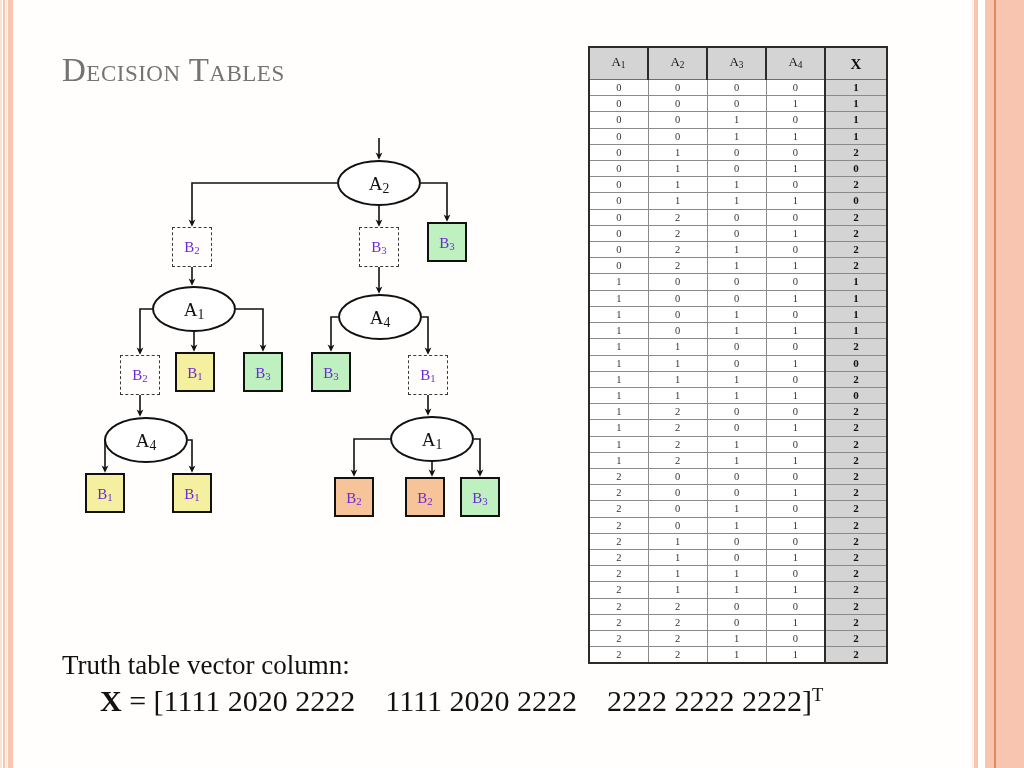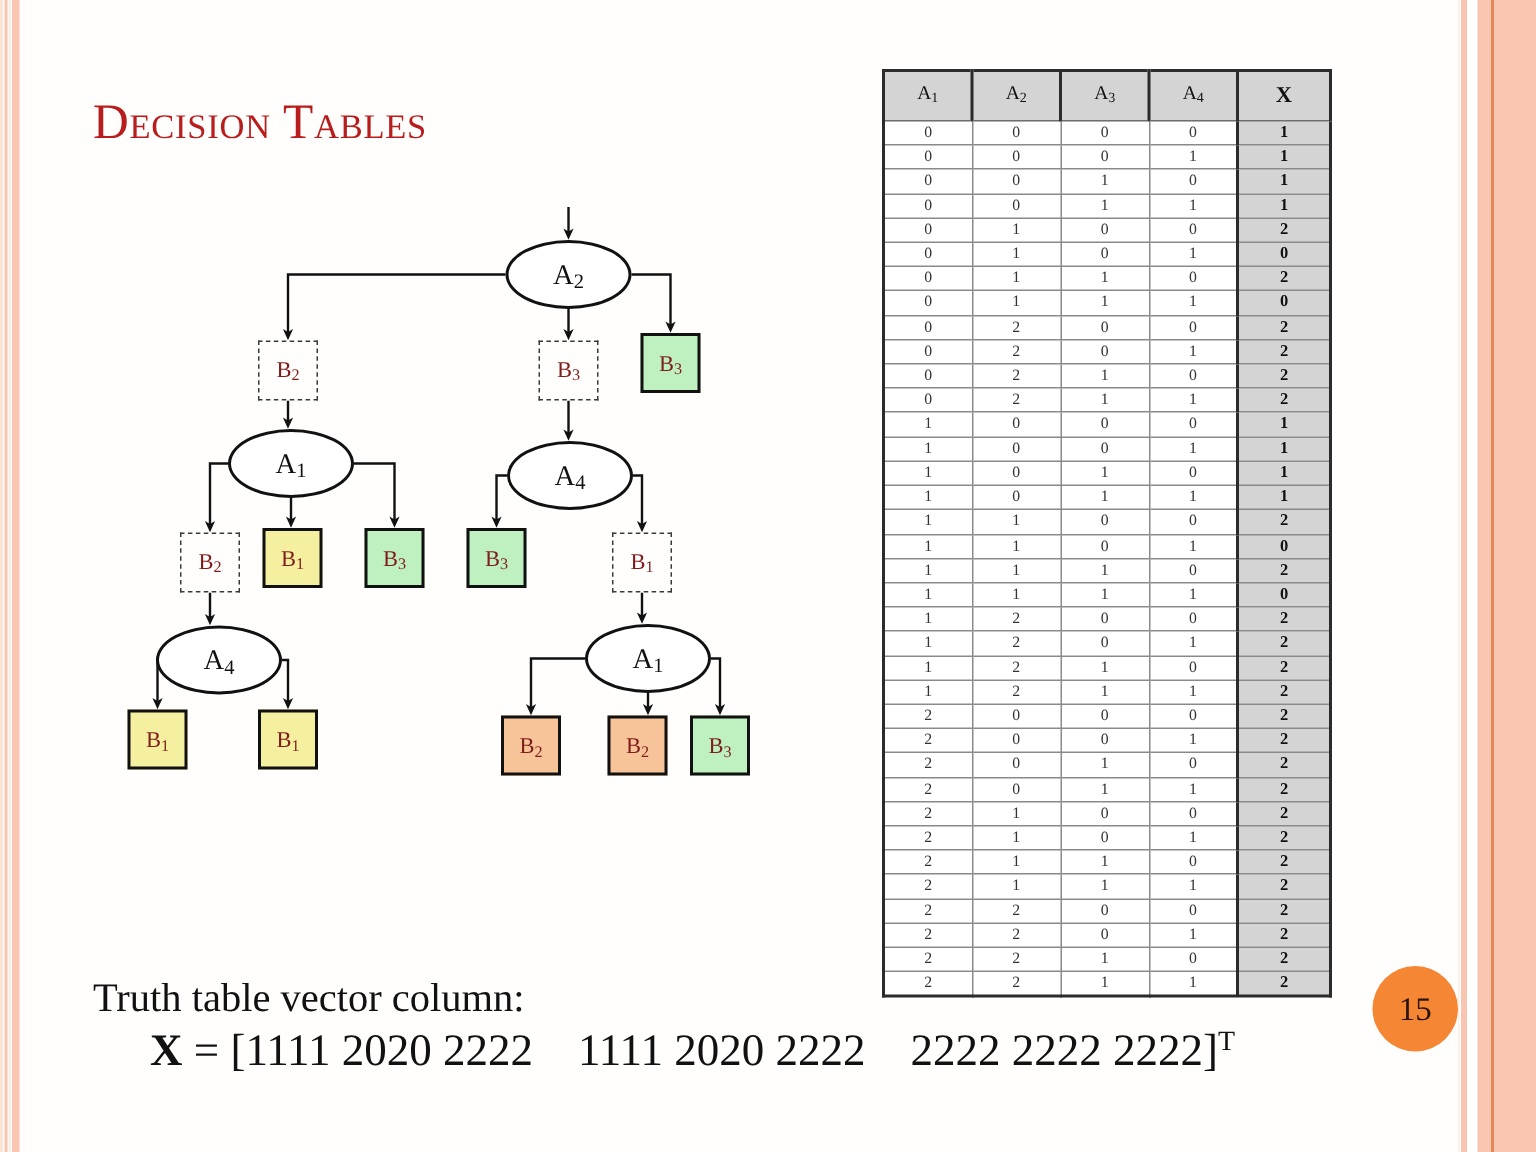--- a/index.html
+++ b/index.html
@@ -11,23 +11,23 @@
   }
   .slide{position:absolute;inset:0;background:#fffefd;}
 
   
   .stripe{position:absolute;top:0;bottom:0;}
   .edge-left{left:0;width:16px;}
   .edge-right{right:0;width:52px;}
 
   
   .title{
-    position:absolute;left:62px;top:64px;
+    position:absolute;left:62px;top:52px;
     font-family:"Liberation Serif", serif;
-    font-size:33px;color:#b91c1c;letter-spacing:.5px;
+    font-size:33px;color:#737373;letter-spacing:.5px;
     font-variant:small-caps;white-space:nowrap;
   }
 
   
   .tt-wrap{position:absolute;left:588px;top:46px;width:298px;}
   table.tt{border-collapse:collapse;width:298px;table-layout:fixed;
            background:#fff;border:2px solid #2b2b2b;}
   table.tt th{
     background:#d4d4d4;border:1px solid #6e6e6e;
     border-right:2px solid #2b2b2b;
@@ -50,21 +50,21 @@
   
   .tree{position:absolute;left:60px;top:130px;width:500px;height:420px;}
   .tree svg{position:absolute;left:0;top:0;}
   .node{position:absolute;box-sizing:border-box;}
   .oval{
     width:84px;height:46px;border:2px solid #111;border-radius:50%;
     background:#fff;text-align:center;line-height:44px;font-size:19px;color:#111;
   }
   .box{
     width:40px;height:40px;border:2px solid #111;background:#fff;
-    text-align:center;line-height:38px;font-size:15px;color:#7f1d1d;
+    text-align:center;line-height:38px;font-size:15px;color:#6d28d9;
   }
   .box.dashed{border:1.6px dashed #3a3a3a;background:#fffefc;}
   .box.green{background:#bff0c0;}
   .box.yellow{background:#f5f0a0;}
   .box.orange{background:#f7c49a;}
 
   
   .caption{
     position:absolute;left:62px;top:650px;
     font-size:27px;color:#111;white-space:nowrap;
@@ -448,15 +448,14 @@
   </div>
 
   <div class="caption">Truth table vector column:</div>
 
   <div class="formula">
     <span class="vecname">X</span>
     <span>=</span>
     <span>[</span><span>1111 2020 2222</span>&nbsp;&nbsp;&nbsp;&nbsp;<span>1111 2020 2222</span>&nbsp;&nbsp;&nbsp;&nbsp;<span>2222 2222 2222</span><span>]</span><span class="sup">T</span>
   </div>
 
-  <div class="badge">15</div>
 
 </div>
 
 </body></html>

